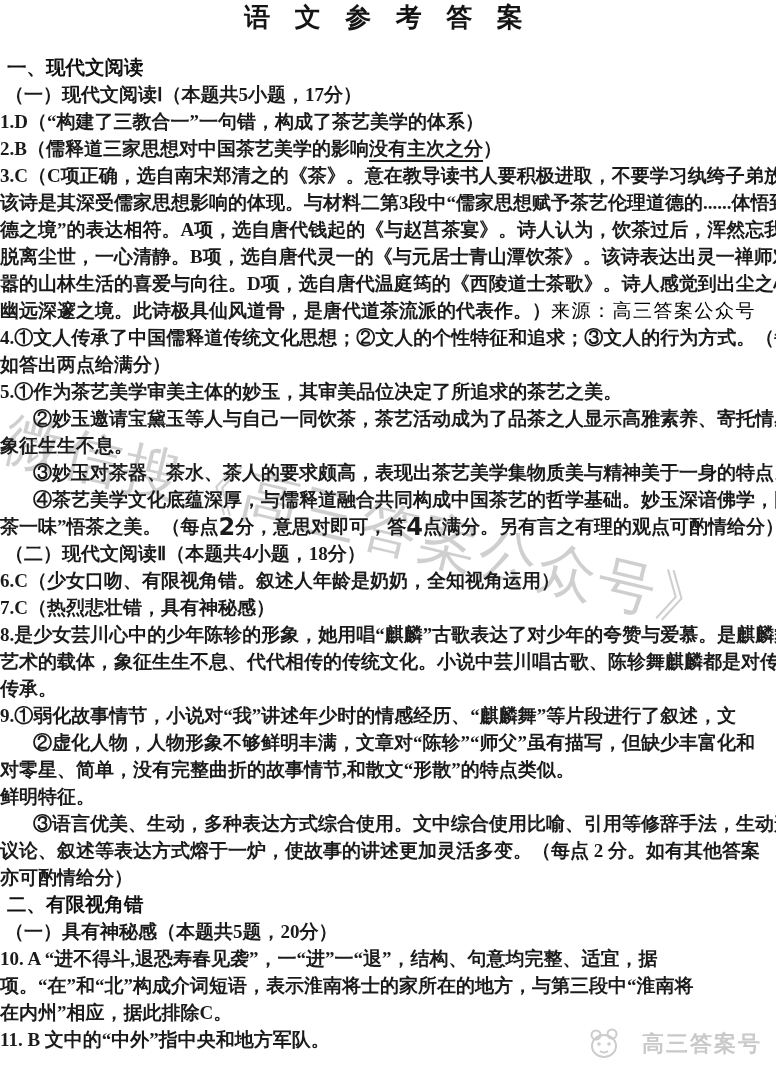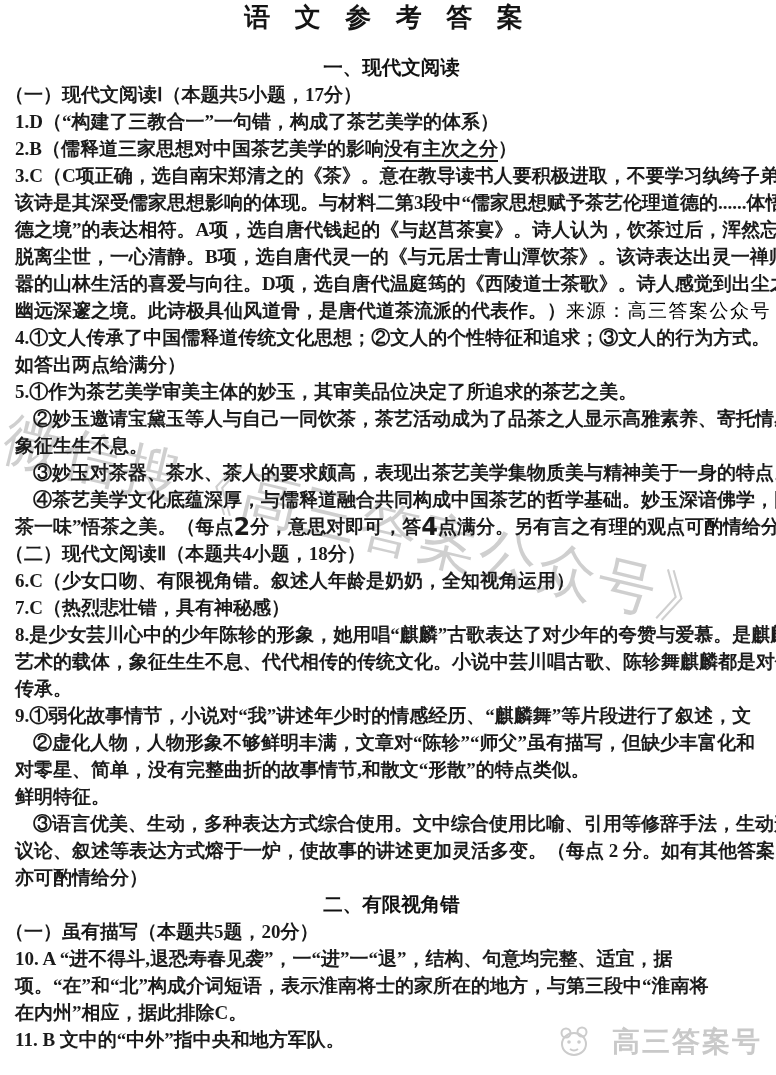--- a/index.html
+++ b/index.html
@@ -24,25 +24,25 @@
 
   .content { margin-top: 19px; }
 
   .line {
     height: 27px;
     line-height: 27px;
     font-size: 19px;
     font-weight: 700;
     white-space: nowrap;
     overflow: hidden;
-    padding-left: 15px;
+    padding-left: 0;
     color: #1b1b1b;
   }
   .hd  { padding-left: 5px; }
-  .sec { padding-left: 7px; font-size: 19.5px; color: #111; text-align: center; }
+  .sec { padding-left: 7px; font-size: 19.5px; color: #111; }
   .sub { padding-left: 33px; }
 
   .ul-phrase { border-bottom: 2px solid #1b1b1b; padding-bottom: 1px; }
 
   .source { font-weight: 400; color: #000000; letter-spacing: 1.5px; }
 
   .hand-num {
     font-family: "DejaVu Sans", sans-serif;
     font-size: 24px;
     font-weight: 800;
@@ -64,21 +64,21 @@
     pointer-events: none;
   }
 
   .wm-corner {
     position: absolute;
     right: 14px; bottom: 14px;
     display: flex;
     align-items: center;
     gap: 20px;
     color: #c9c9c9;
-    font-size: 28px;
+    font-size: 22px;
     font-weight: 700;
     letter-spacing: 2px;
     z-index: 2;
   }
   .wm-corner svg { display: block; }
 </style>
 </head>
 <body>
 
 <div class="wm-diagonal">微信搜《高三答案公众号》</div>
@@ -122,21 +122,21 @@
 
     <div class="line">9.①弱化故事情节，小说对“我”讲述年少时的情感经历、“麒麟舞”等片段进行了叙述，文</div>
     <div class="line sub">②虚化人物，人物形象不够鲜明丰满，文章对“陈轸”“师父”虽有描写，但缺少丰富化和</div>
     <div class="line">对零星、简单，没有完整曲折的故事情节,和散文“形散”的特点类似。</div>
     <div class="line">鲜明特征。</div>
     <div class="line sub">③语言优美、生动，多种表达方式综合使用。文中综合使用比喻、引用等修辞手法，生动形</div>
     <div class="line">议论、叙述等表达方式熔于一炉，使故事的讲述更加灵活多变。（每点 2 分。如有其他答案</div>
     <div class="line">亦可酌情给分）</div>
 
     <div class="line sec">二、有限视角错</div>
-    <div class="line hd">（一）虽有描写（本题共5题，20分）</div>
+    <div class="line hd">（一）具有神秘感（本题共5题，20分）</div>
 
     <div class="line">10. A “进不得斗,退恐寿春见袭”，一“进”一“退”，结构、句意均完整、适宜，据</div>
     <div class="line">项。“在”和“北”构成介词短语，表示淮南将士的家所在的地方，与第三段中“淮南将</div>
     <div class="line">在内州”相应，据此排除C。</div>
 
     <div class="line">11. B 文中的“中外”指中央和地方军队。</div>
   </div>
 </div>
 
 <div class="wm-corner">

